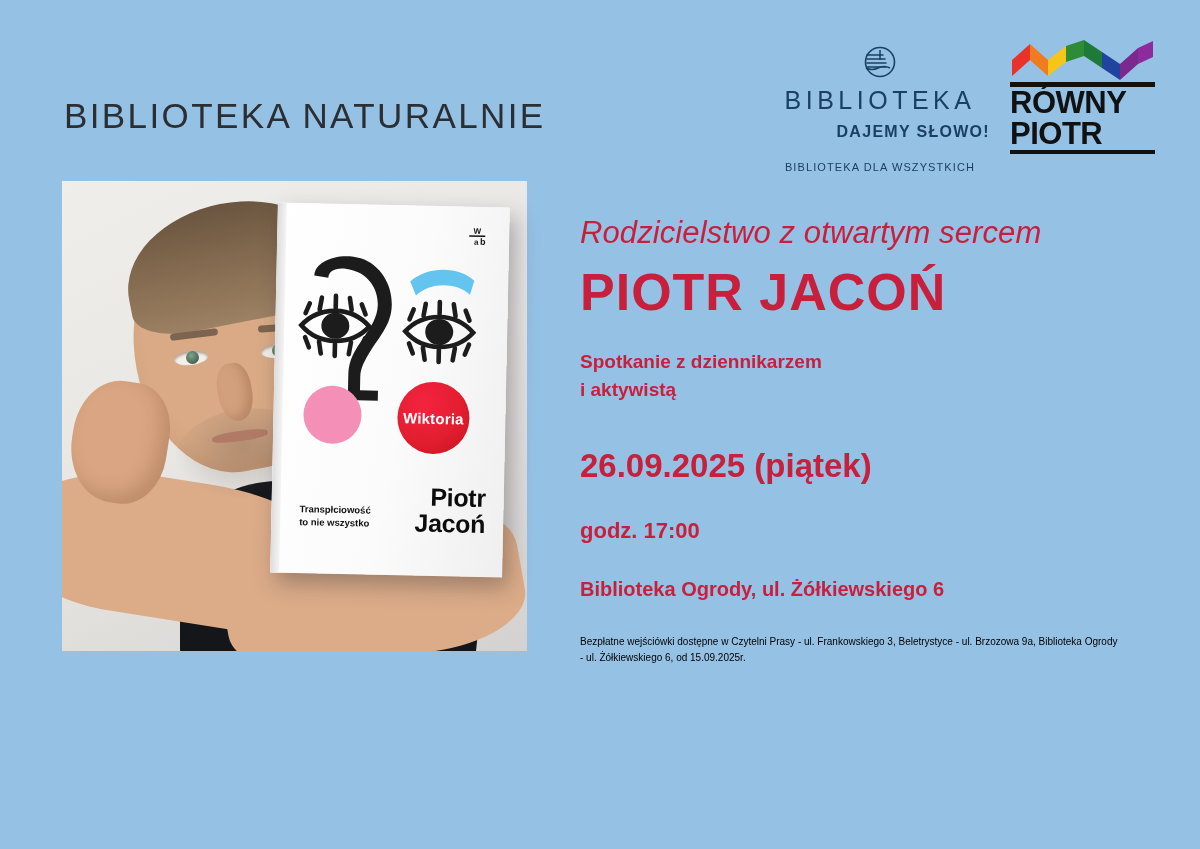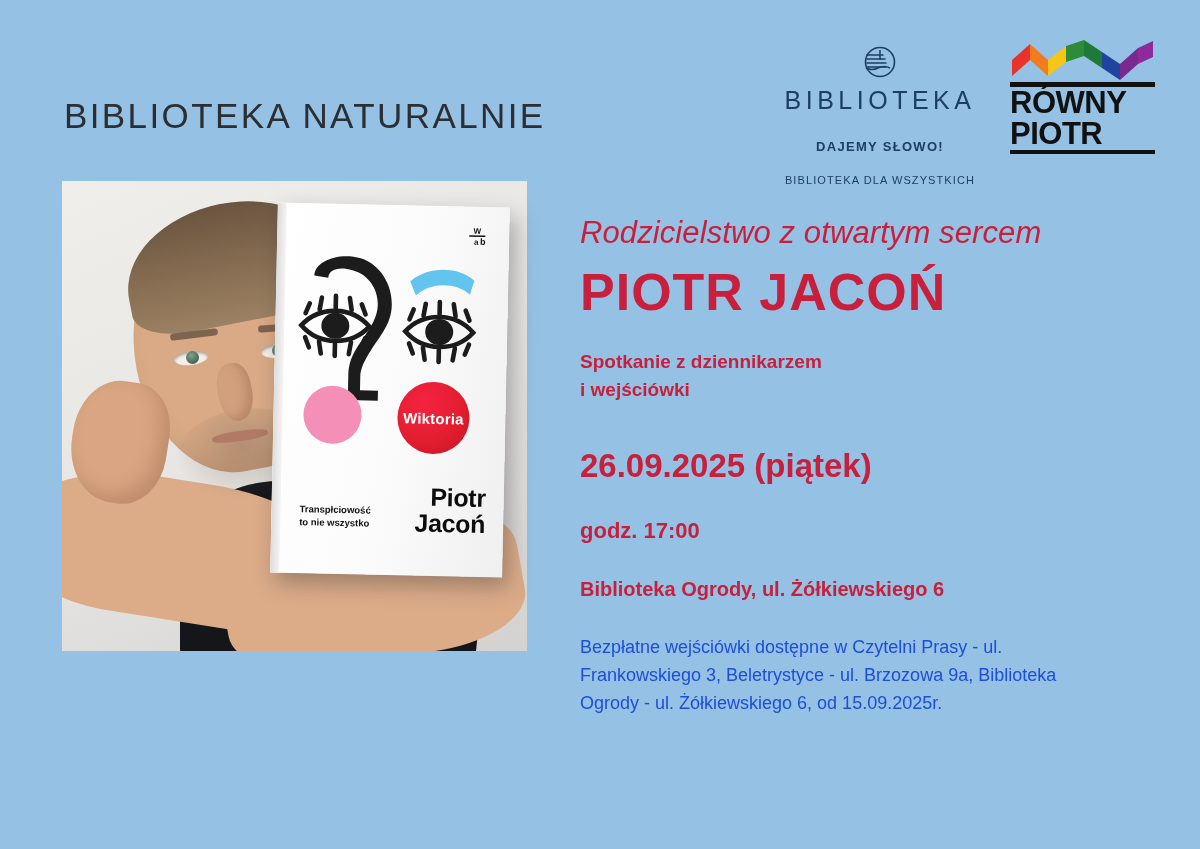--- a/index.html
+++ b/index.html
@@ -43,25 +43,26 @@
   }
   .bib-mark { width: 100%; height: 40px; display: block; }
   .bib-word {
     font-size: 25px;
     letter-spacing: 4.5px;
     margin-top: 4px;
     color: #1b3f63;
     font-weight: 400;
   }
   .bib-sub1 {
-    font-size: 13px;
+    font-size: 16px;
     letter-spacing: 1.3px;
     font-weight: bold;
-    margin-top: 24px;
+    margin-top: 8px;
     color: #1b3f63;
+    text-align: right;
   }
   .bib-sub2 {
     font-size: 11px;
     letter-spacing: 1.1px;
     font-weight: normal;
     margin-top: 20px;
     color: #1b3f63;
   }
 
   
@@ -330,23 +331,23 @@
   }
   .ev-place {
     top: 578px;
     font-size: 20px;
     font-weight: bold;
     color: #c8203c;
     white-space: nowrap;
   }
   .ev-note {
     top: 634px;
-    font-size: 18px;
+    font-size: 10px;
     line-height: 1.55;
-    color: #1d4ed8;
+    color: #000000;
     width: 540px;
   }
 
   
   .footer { position: absolute; left: 0; right: 0; top: 716px; height: 110px; }
 </style>
 </head>
 <body>
 
 <div class="poster">
@@ -452,21 +453,21 @@
     <div class="book-author">
       <div>Piotr</div>
       <div>Jacoń</div>
     </div>
   </div>
 
   <div class="col ev-name">PIOTR  JACOŃ</div>
   <div class="col ev-title">Rodzicielstwo z otwartym sercem</div>
   <div class="col ev-role">
     <div>Spotkanie z dziennikarzem</div>
-    <div>i wejściówki</div>
+    <div>i aktywistą</div>
   </div>
   <div class="col ev-date">26.09.2025 (piątek)</div>
   <div class="col ev-time">godz. 17:00</div>
   <div class="col ev-place">Biblioteka Ogrody, ul. Żółkiewskiego 6</div>
   <div class="col ev-note">Bezpłatne wejściówki dostępne w Czytelni Prasy - ul. Frankowskiego 3, Beletrystyce - ul. Brzozowa 9a, Biblioteka Ogrody - ul. Żółkiewskiego 6, od 15.09.2025r.</div>
 
   <div class="footer">
     
     
     

